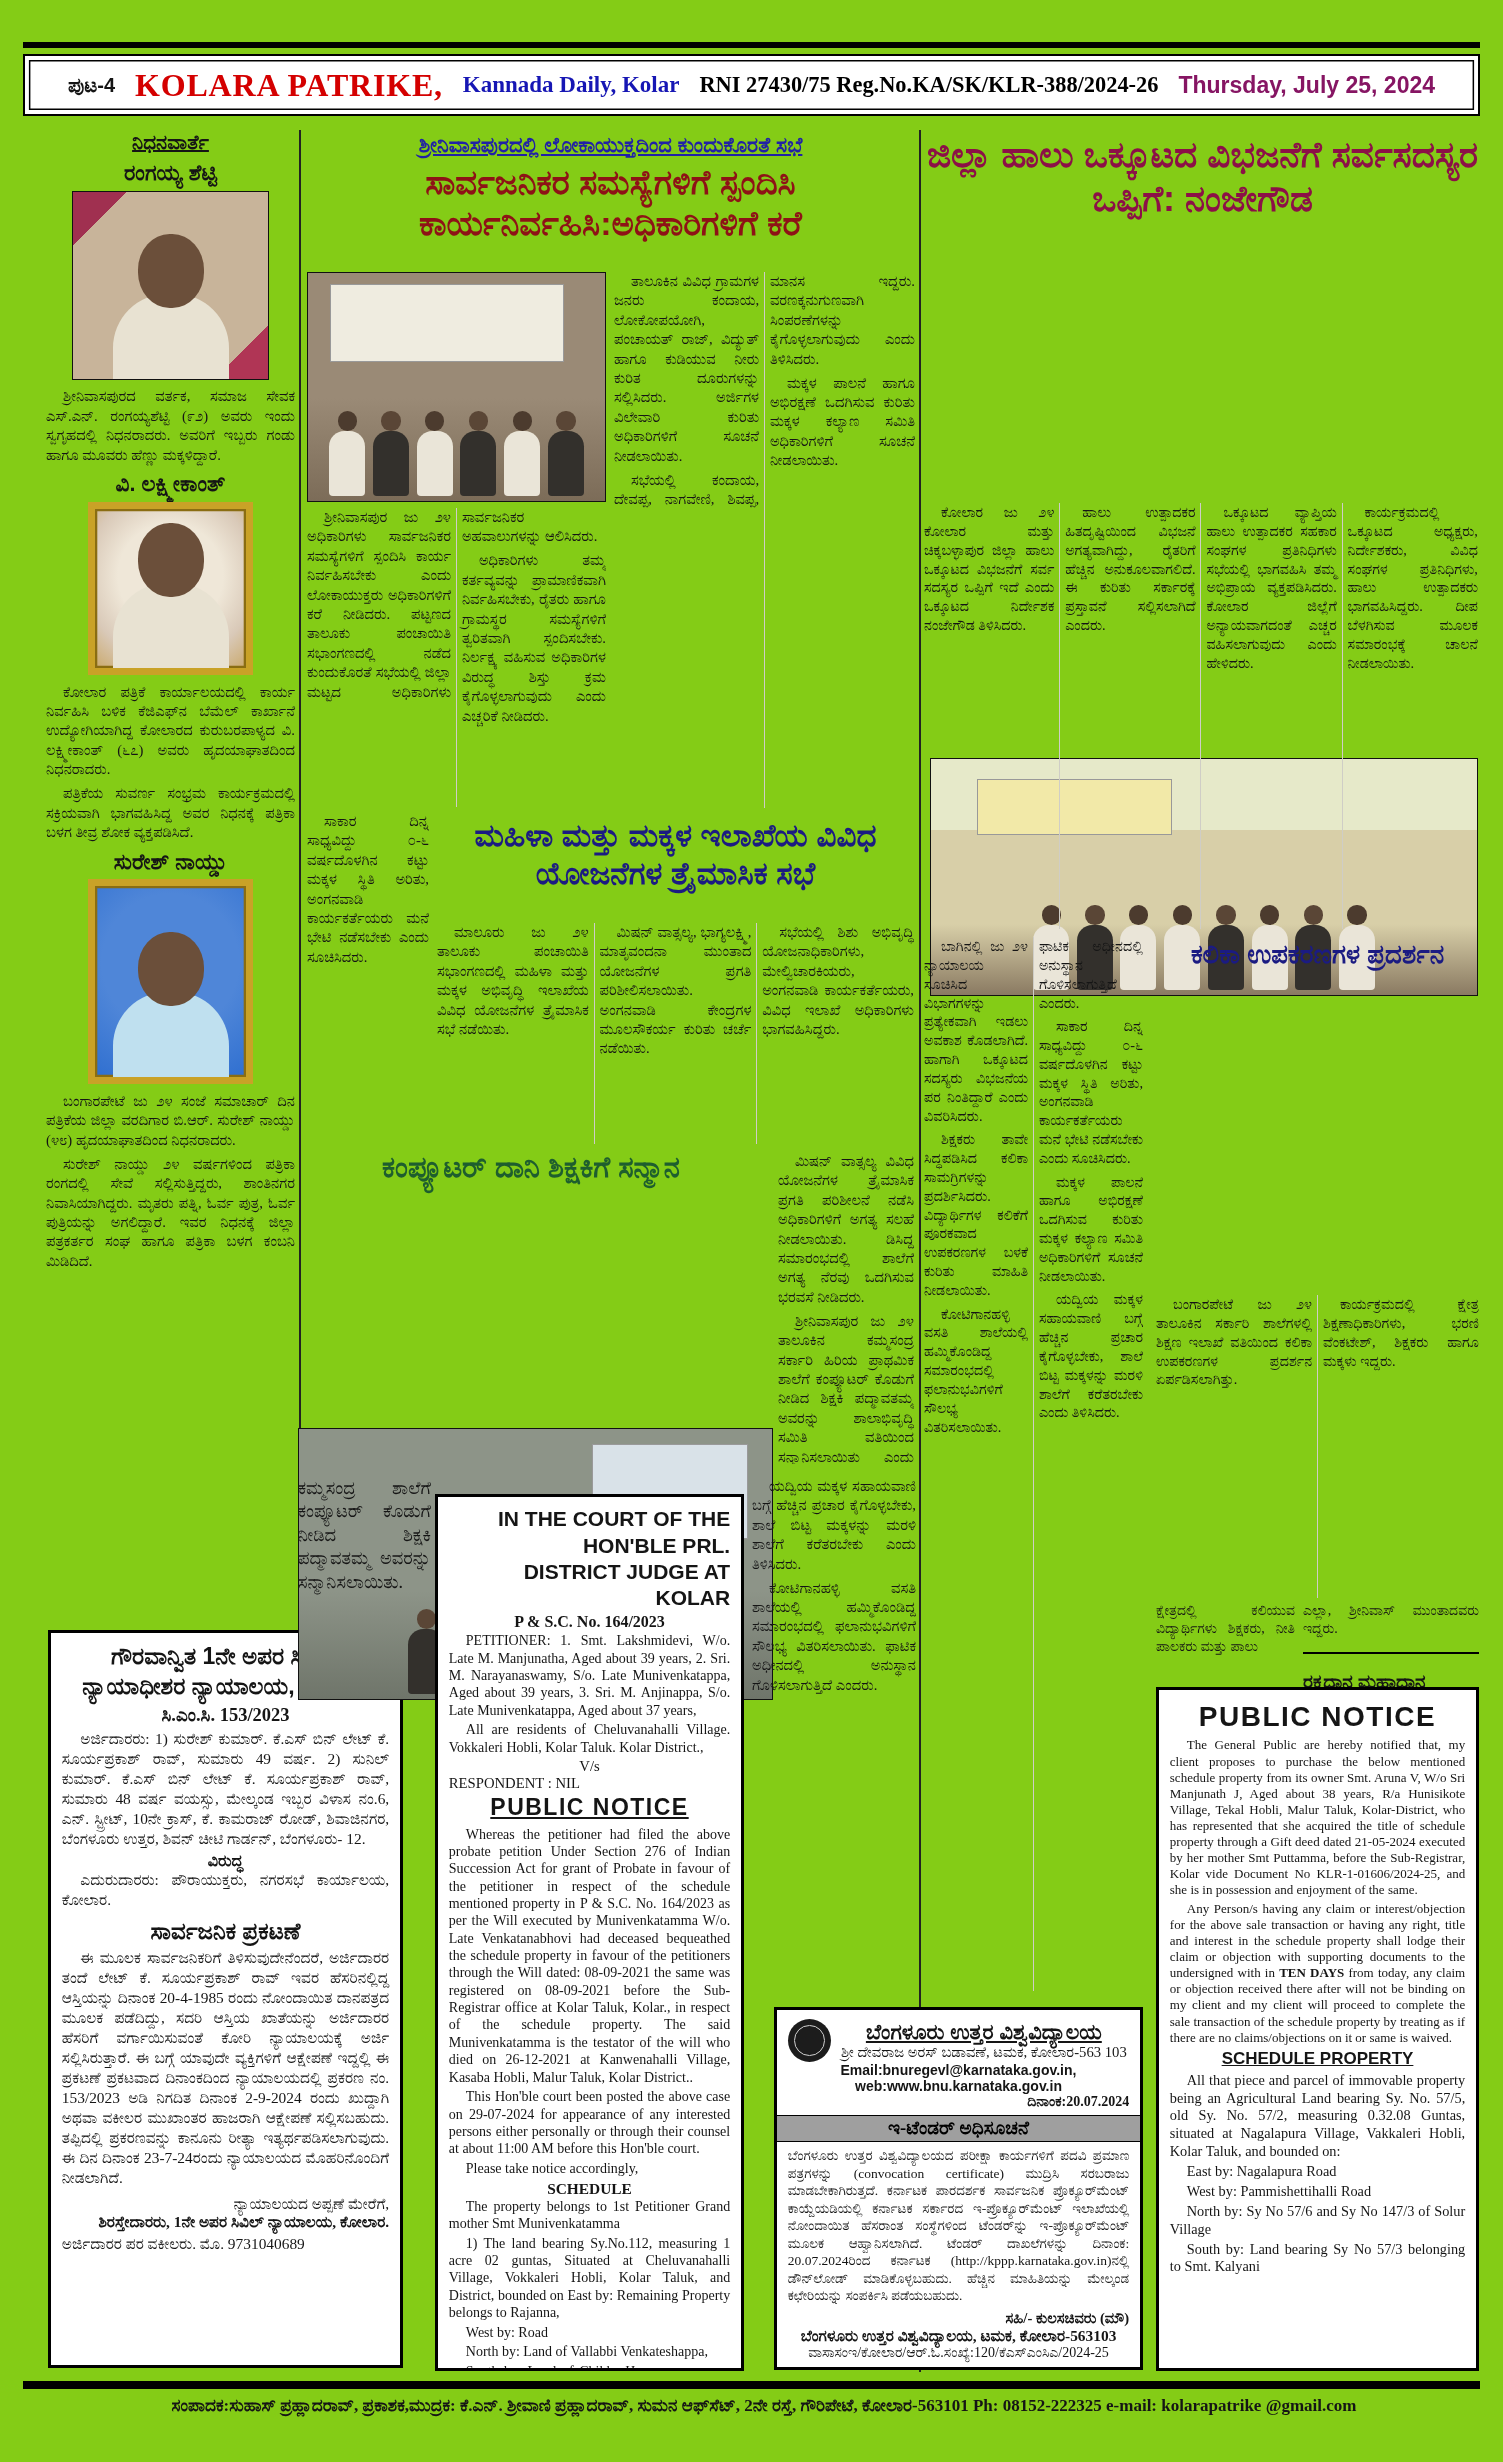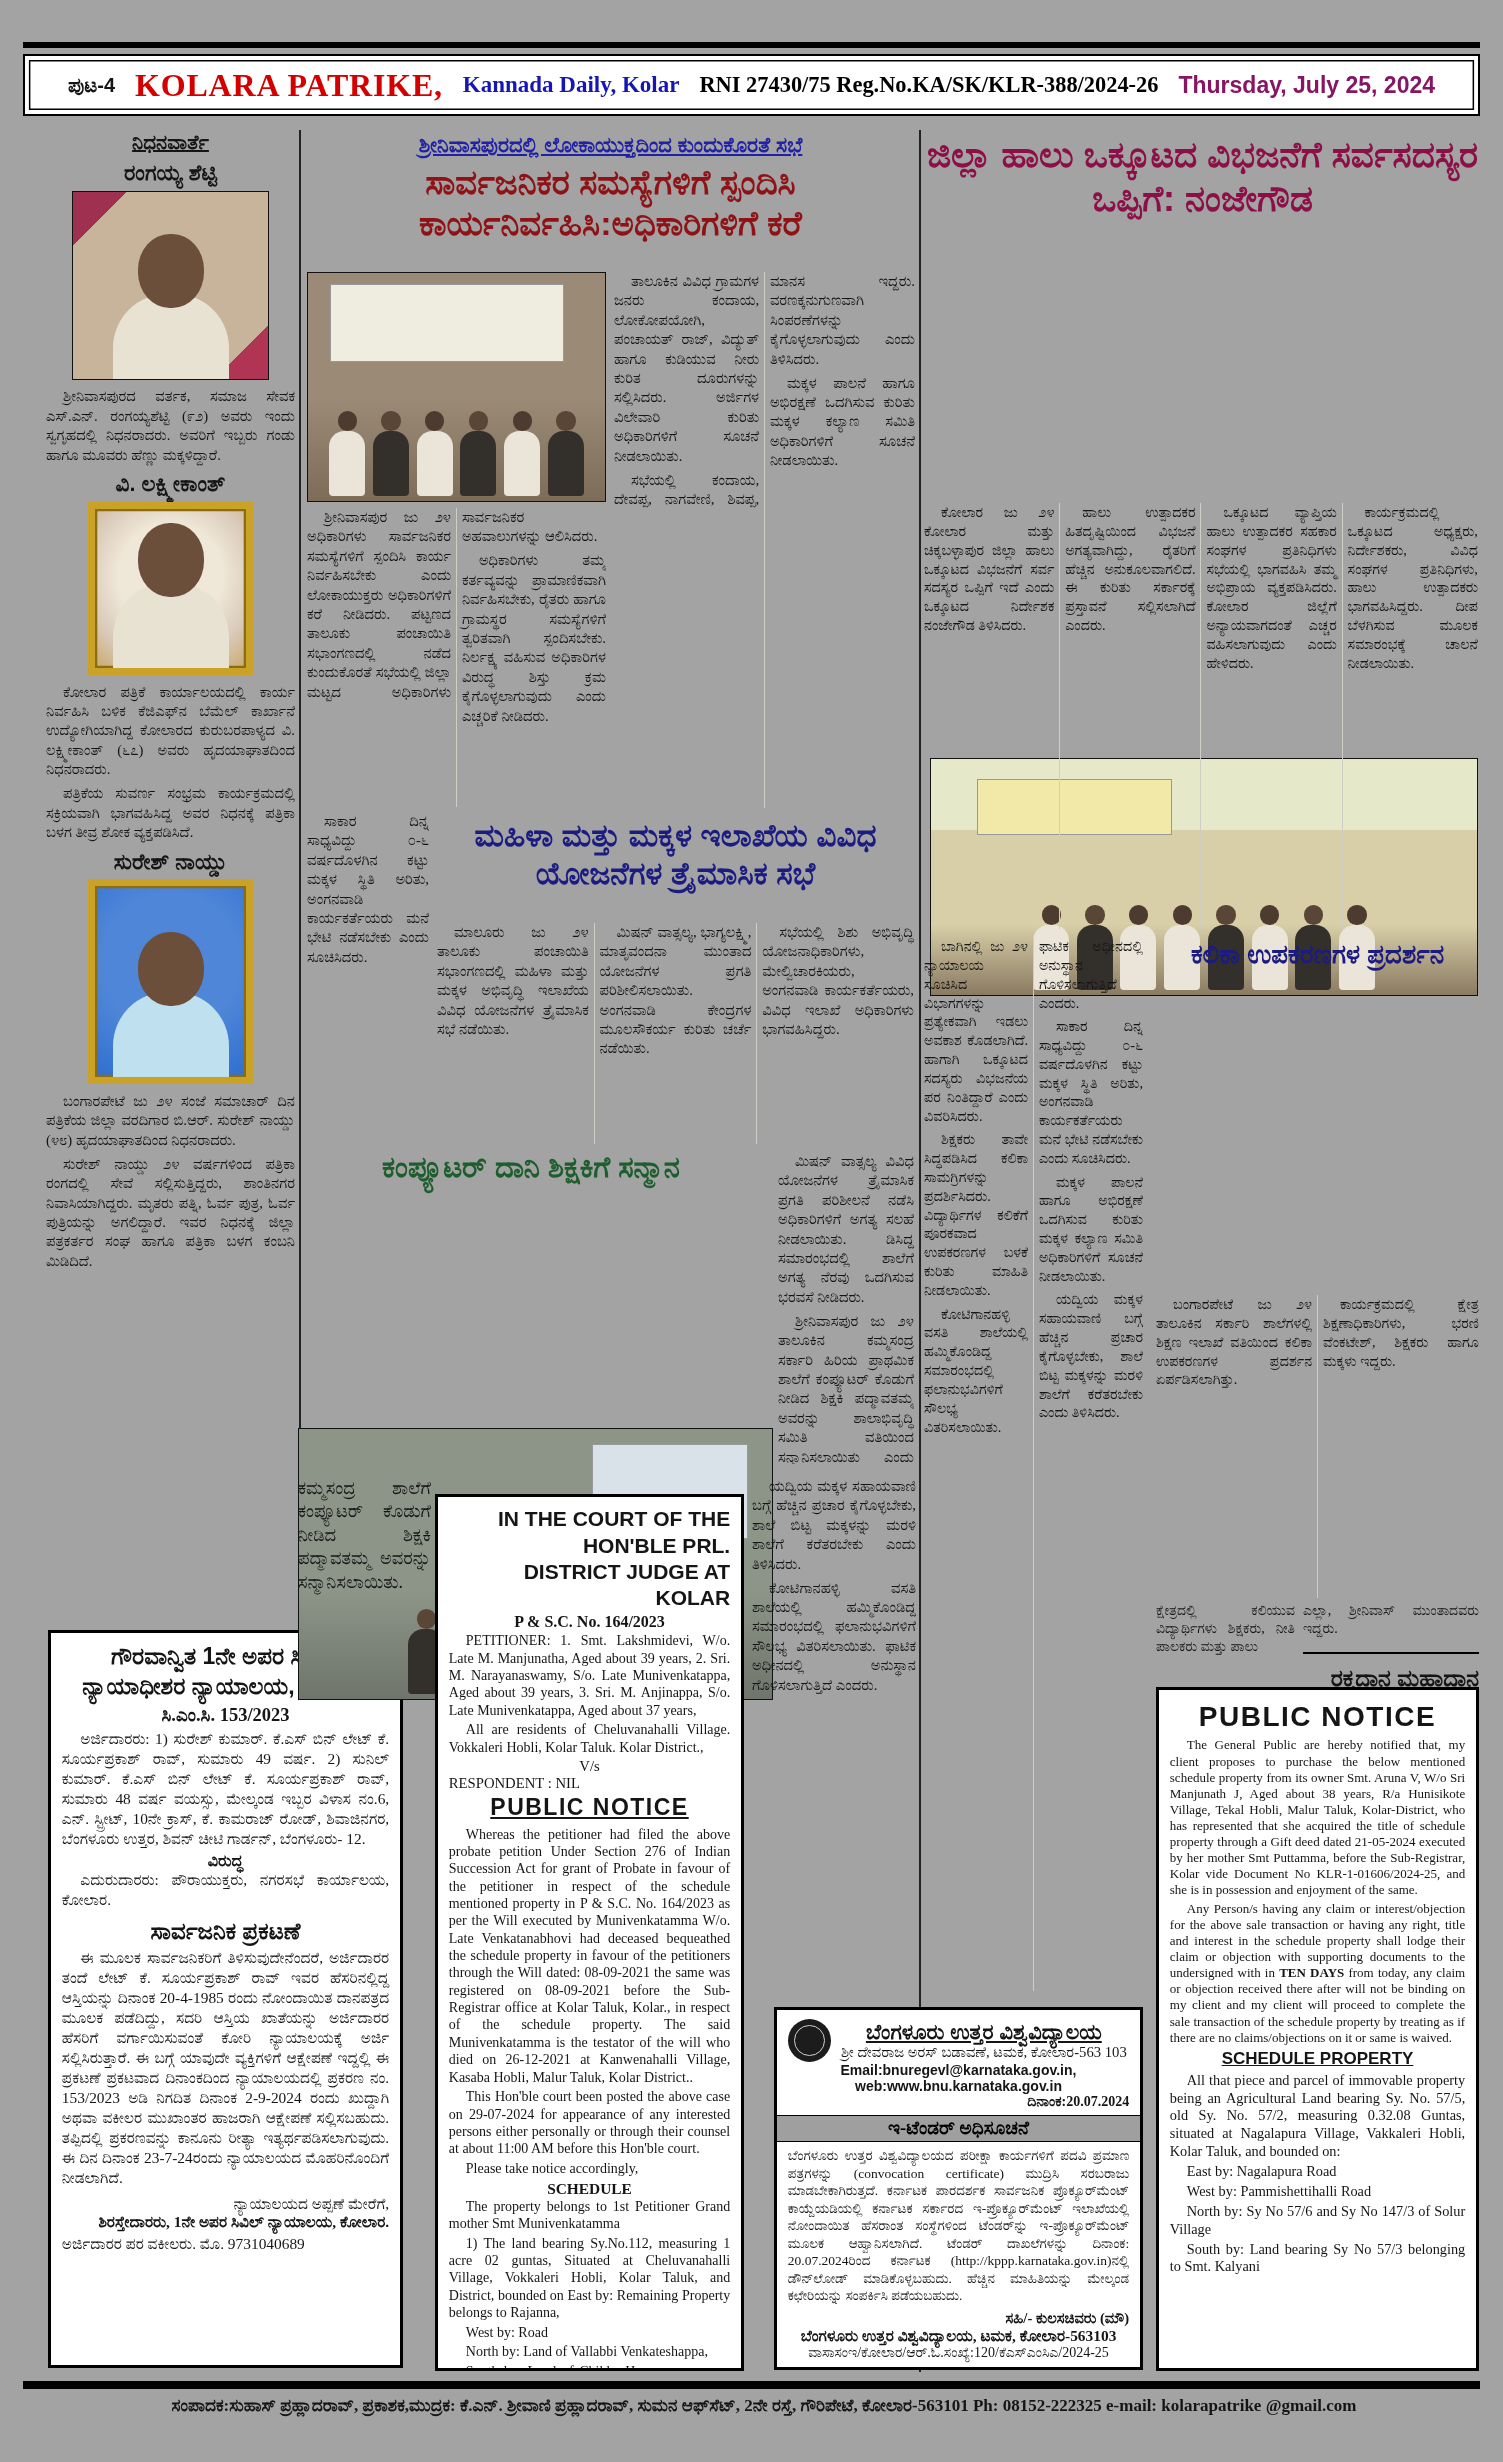--- a/index.html
+++ b/index.html
@@ -1,16 +1,16 @@
 <!DOCTYPE html>
 <html style="font-size:12.4px"><head>
 <meta charset="utf-8">
 <style>
   html,body{margin:0;padding:0;background:#e8e6e0;}
-  .page{position:relative;width:1504px;height:2462px;background:#a3a3a3;overflow:hidden;
+  .page{position:relative;width:1504px;height:2462px;background:#84cc16;overflow:hidden;
         font-family:"Liberation Serif",serif;color:#151515;}
   .blk{position:absolute;box-sizing:border-box;}
   .bar{background:#000;}
   .vrule{background:#222;width:1.5px;}
   
   .masthead{left:23px;top:54px;width:1457px;height:62px;border:2.3px solid #000;
             box-shadow:inset 0 0 0 3.9px #fff, inset 0 0 0 5.4px #000;
             display:flex;align-items:center;justify-content:center;gap:20px;background:#fff;}
   .mh-page{font-family:"Liberation Sans",sans-serif;font-weight:bold;font-size:20px;}
   .mh-title{color:#d40000;font-weight:bold;font-size:32px;letter-spacing:0.8px;font-family:"Liberation Serif",serif;}
@@ -60,22 +60,22 @@
   .notice-body p{margin:0 0 3.1px;text-indent:18.5px;}
   .en-body{font-size:14px;line-height:1.24;text-align:justify;}
   .en-body p{margin:0 0 2.3px;text-indent:17px;}
   .en-title{font-family:"Liberation Sans",sans-serif;font-weight:bold;font-size:21px;text-align:right;line-height:1.25;}
   .pn-title{font-family:"Liberation Sans",sans-serif;font-weight:900;font-size:28px;text-align:center;letter-spacing:1.5px;margin:1.5px 0 4.6px;}
   .u-underline{text-decoration:underline;}
   .gray-bar{background:#9f9f9f;color:#000;font-weight:bold;font-size:18.5px;text-align:center;
             border-top:1.5px solid #000;border-bottom:1.5px solid #000;padding:2.3px 0;margin:4.6px -10.8px;}
   .emblem{width:43px;height:43px;border-radius:50%;background:#1c1c1c;position:relative;flex:0 0 auto;}
   .emblem::before{content:"";position:absolute;inset:6.2px;border-radius:50%;border:1.5px solid #cfcfcf;}
-  .rakta-head{font-family:"Liberation Sans",sans-serif;font-weight:bold;font-size:23px;text-align:right;
-              border-top:2.3px solid #000;padding-top:11px;}
+  .rakta-head{font-family:"Liberation Sans",sans-serif;font-weight:bold;font-size:19px;text-align:left;
+              border-top:2.3px solid #000;padding-top:17px;}
   .footer-line{font-size:17px;font-weight:bold;text-align:center;}
   .smalltxt{font-size:14px;line-height:1.3;text-align:justify;}
 </style>
 </head>
 <body>
 
 <div class="page">
 
   <div class="blk bar" style="left:23px;top:42px;width:1457px;height:6.2px;"></div>
   <div class="blk masthead">

